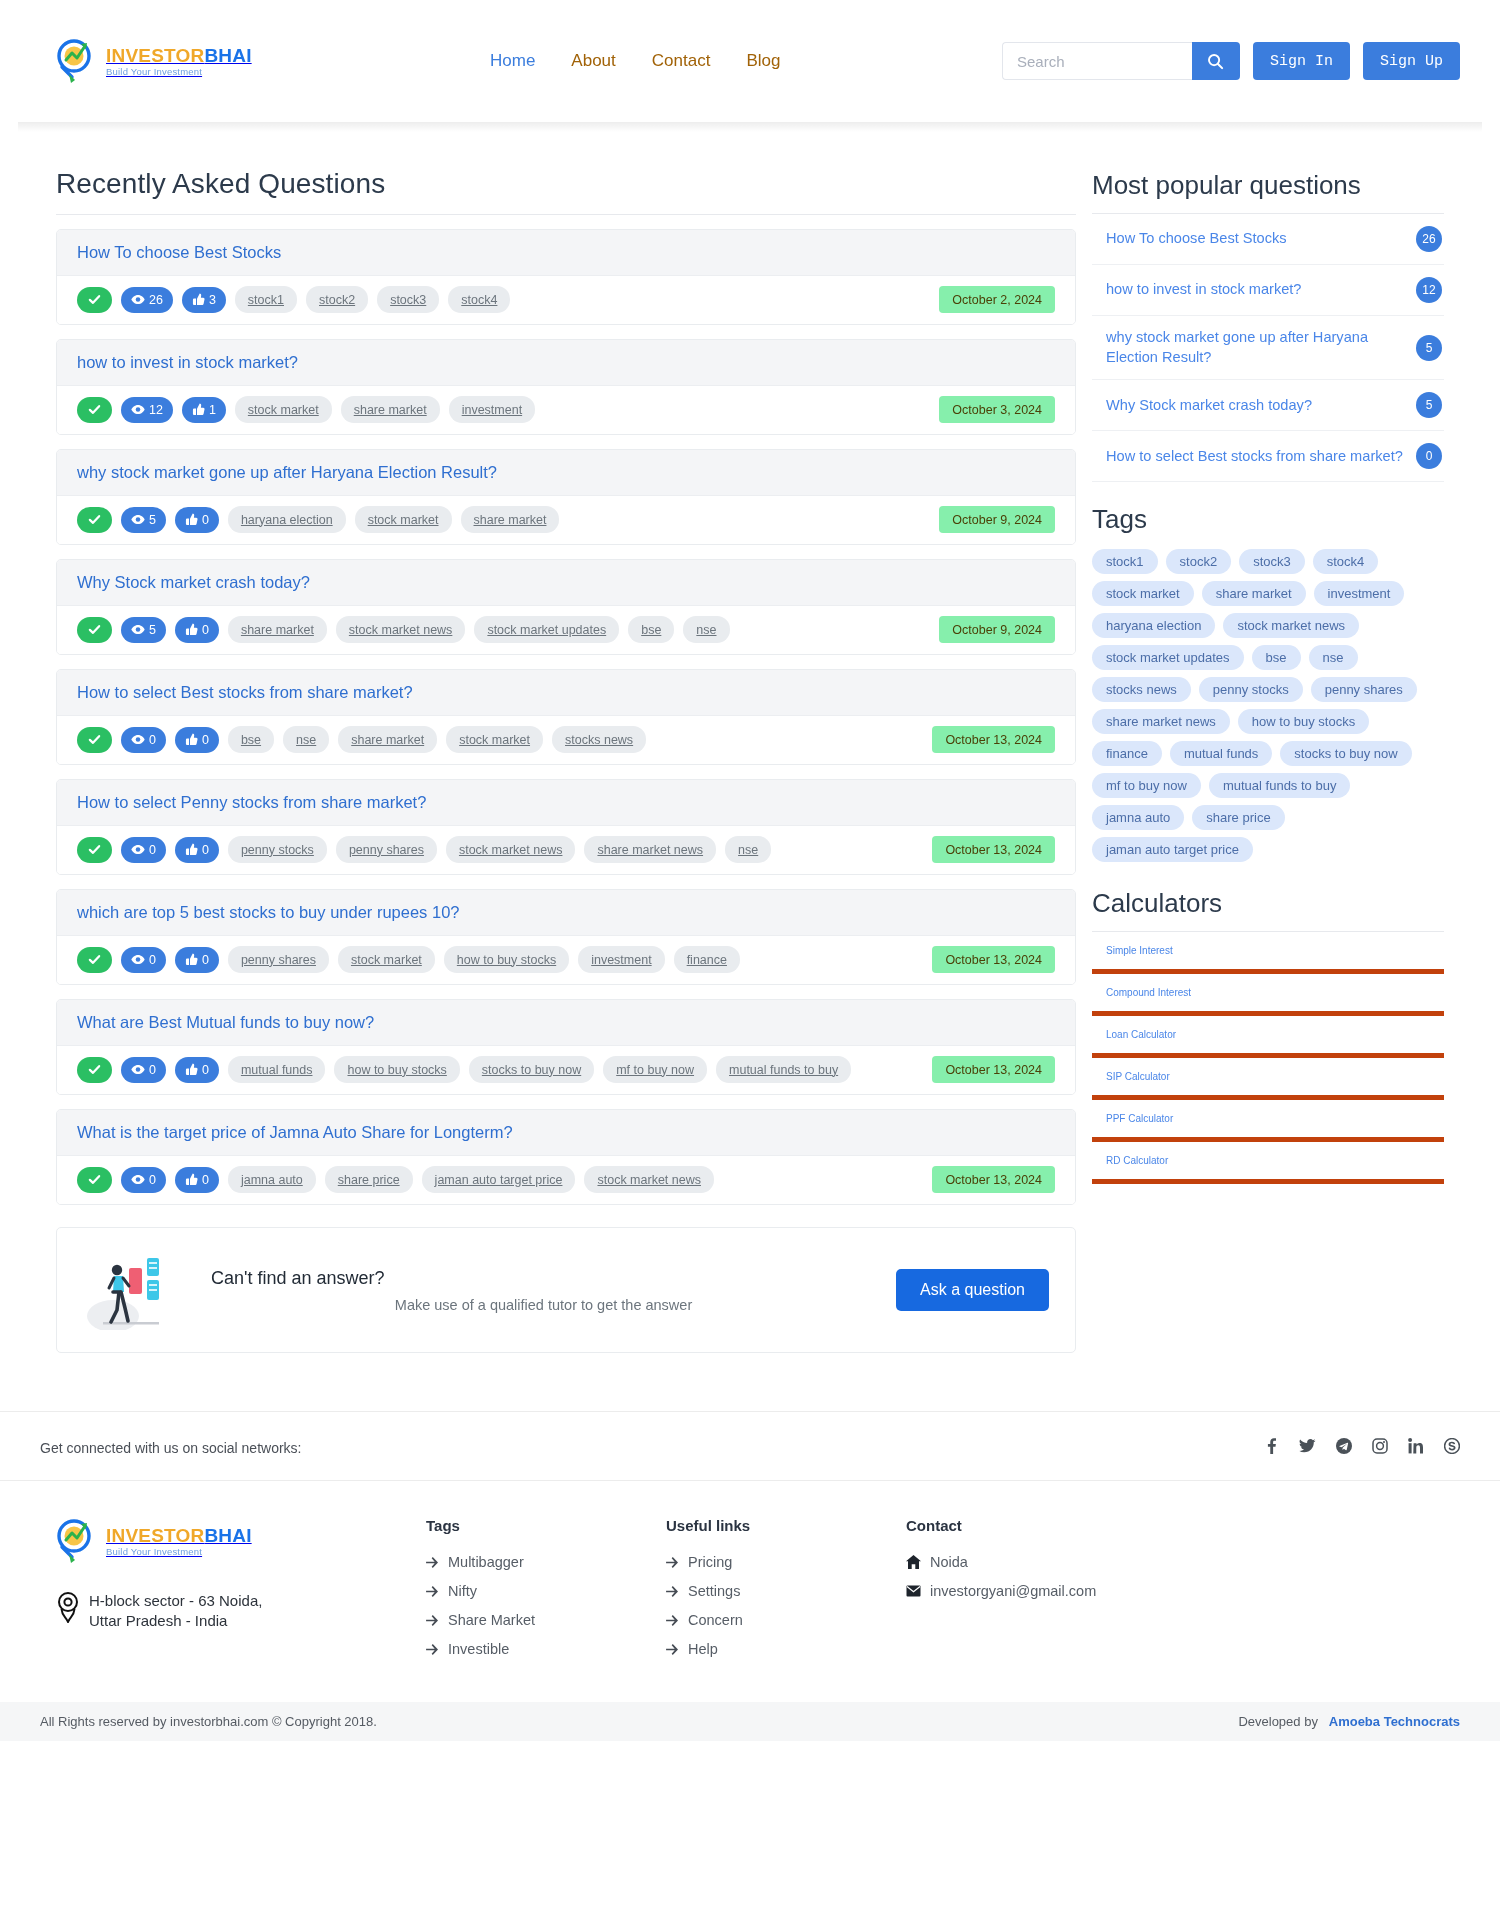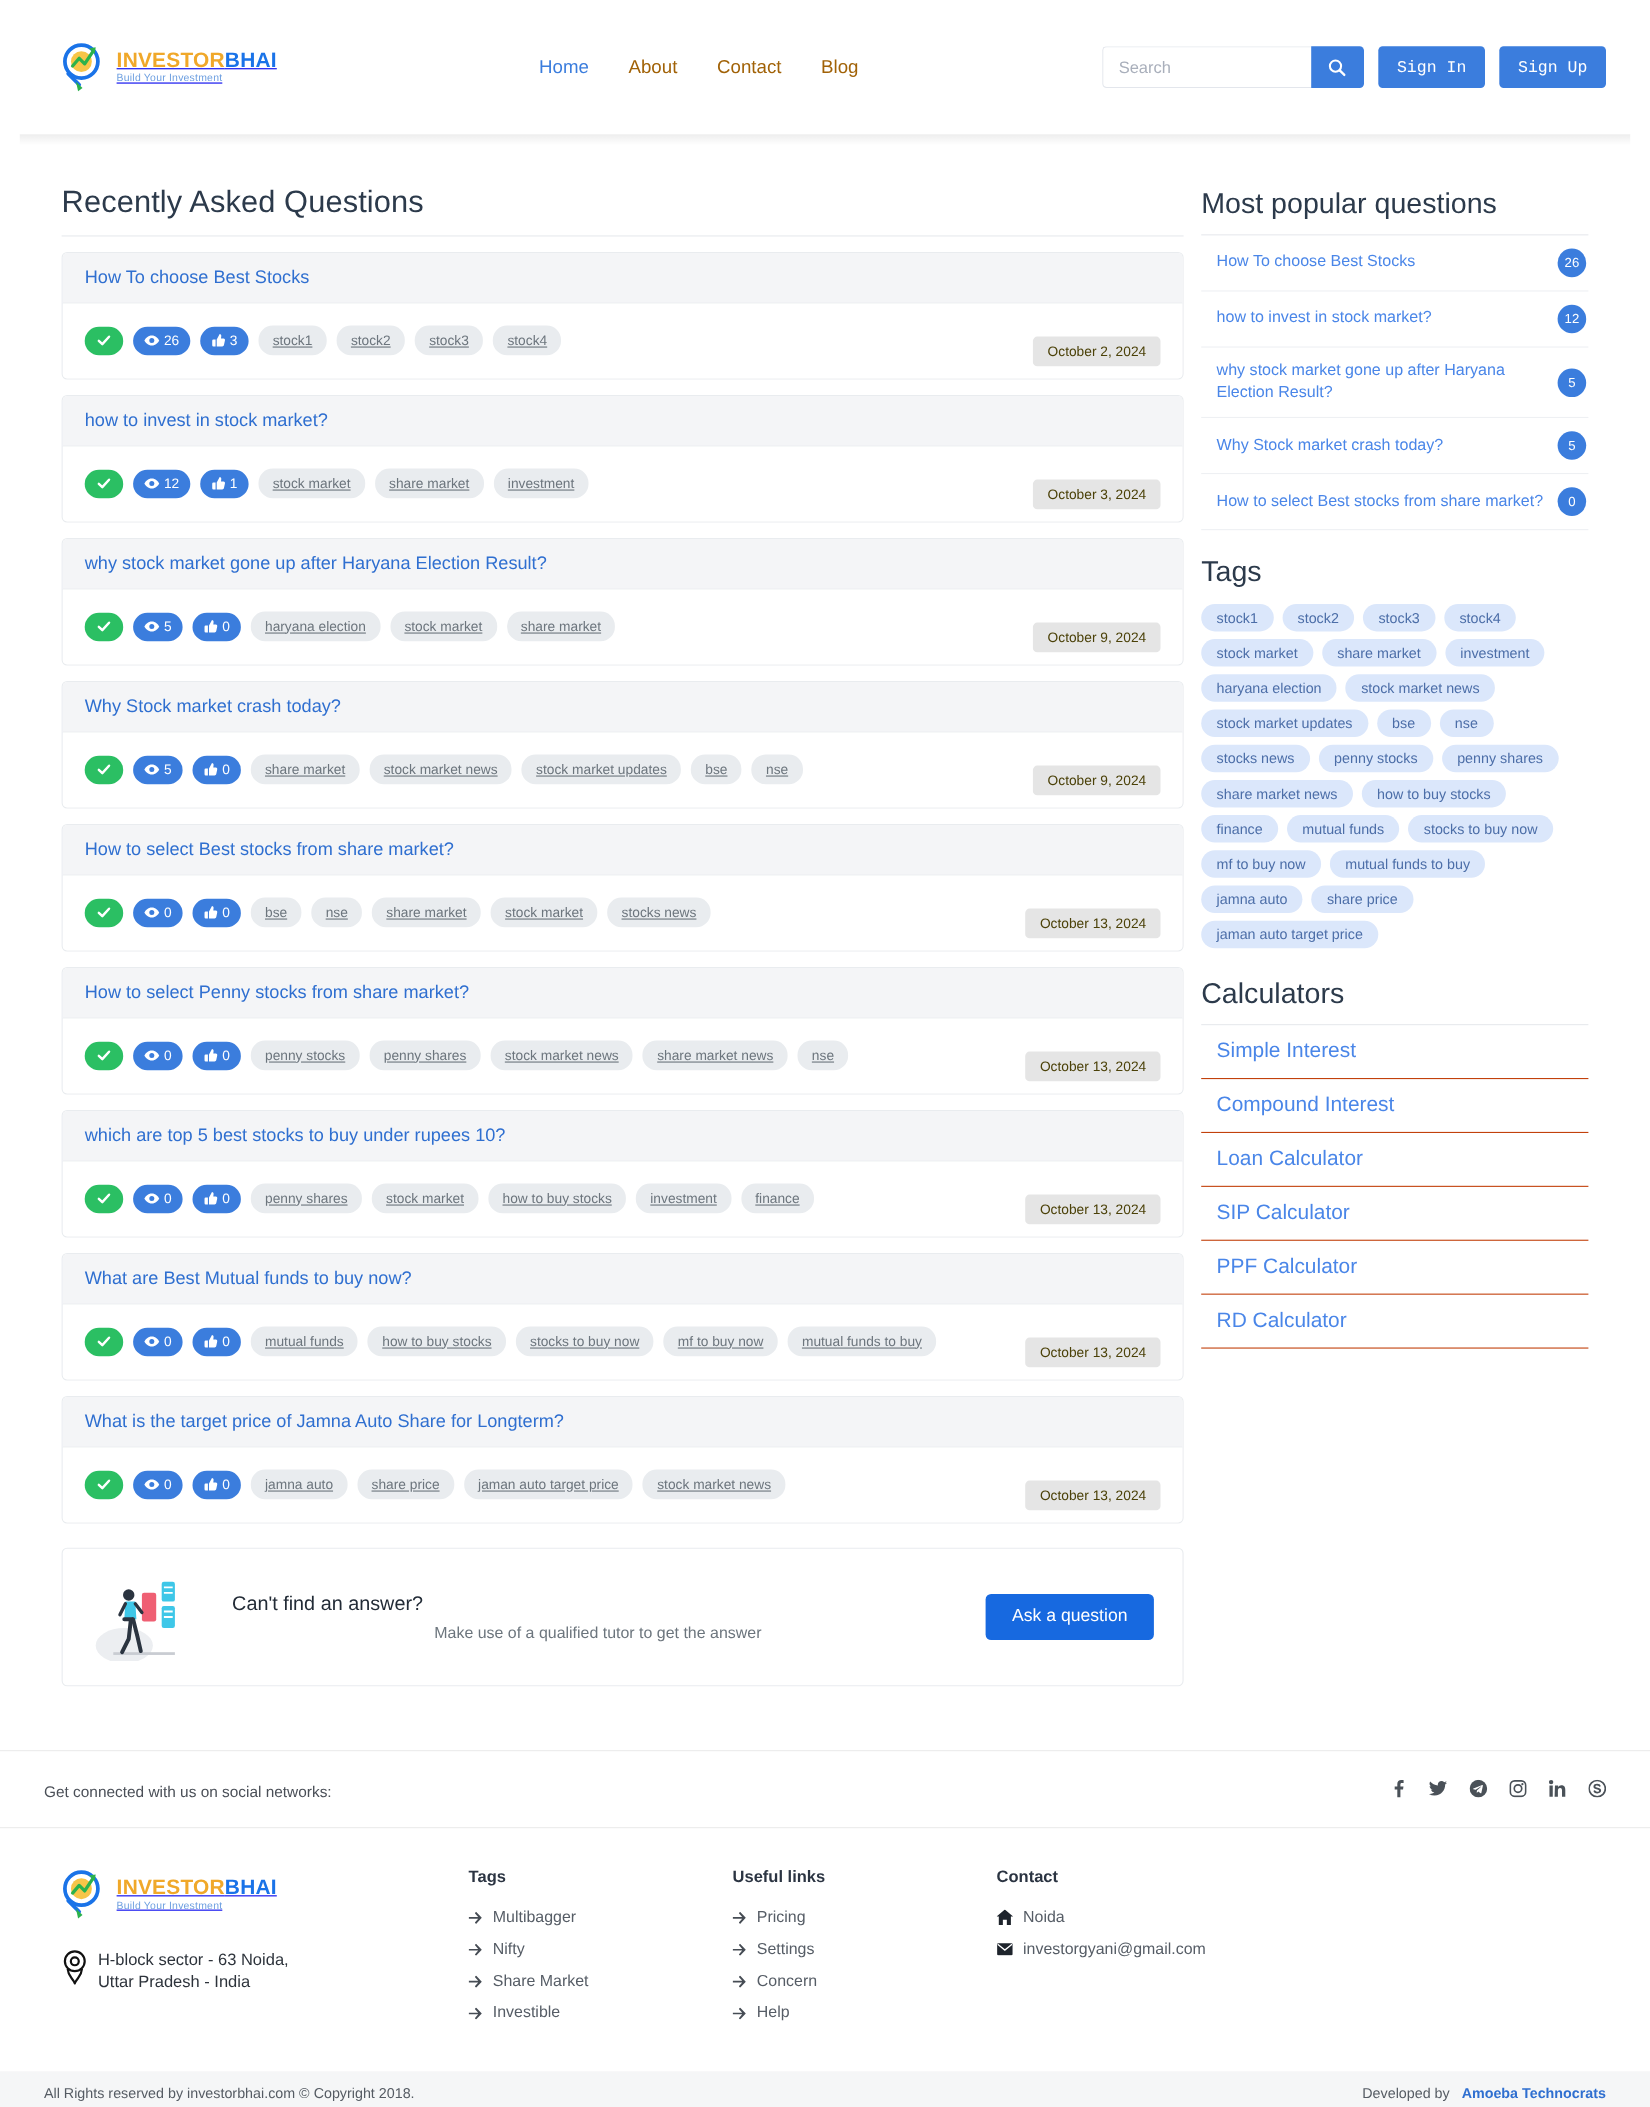--- a/index.html
+++ b/index.html
@@ -153,27 +153,26 @@
   .pill-likes { background: #3b7ddd; color: #fff; padding: 0 10px; }
   .pill-tag {
     background: #e9ecef;
     color: #6c757d;
     font-size: 12.5px;
     padding: 0 13px;
     height: 27px;
   }
   .pill-date {
     margin-left: auto;
-    background: #e5e5e5;
+    background: #86efac;
     color: #4b4108;
     font-size: 12.5px;
     height: 27px;
     padding: 0 13px;
     border-radius: 4px;
-    margin-top: 20px;
   }
   .ico { display: inline-block; line-height: 0; }
 
   
   .ask-card {
     border: 1px solid #e9ecef;
     border-radius: 5px;
     background: #fff;
     margin-top: 22px;
     padding: 22px 26px;
@@ -246,23 +245,23 @@
     font-size: 13px;
     padding: 5px 14px;
     white-space: nowrap;
     text-decoration: none;
   }
 
   .calc-head { margin-top: 26px; }
   .calc-item {
     display: block;
     padding: 13px 2px 13px 14px;
-    border-bottom: 1px solid #c2410c;
+    border-bottom: 5px solid #c2410c;
     color: #4a86e8;
-    font-size: 19px;
+    font-size: 10px;
     text-decoration: none;
   }
 
   
   .footer { margin-top: 58px; }
   .footer-top {
     border-top: 1px solid #ececec;
     padding: 26px 40px 22px 40px;
     display: flex;
     align-items: center;

